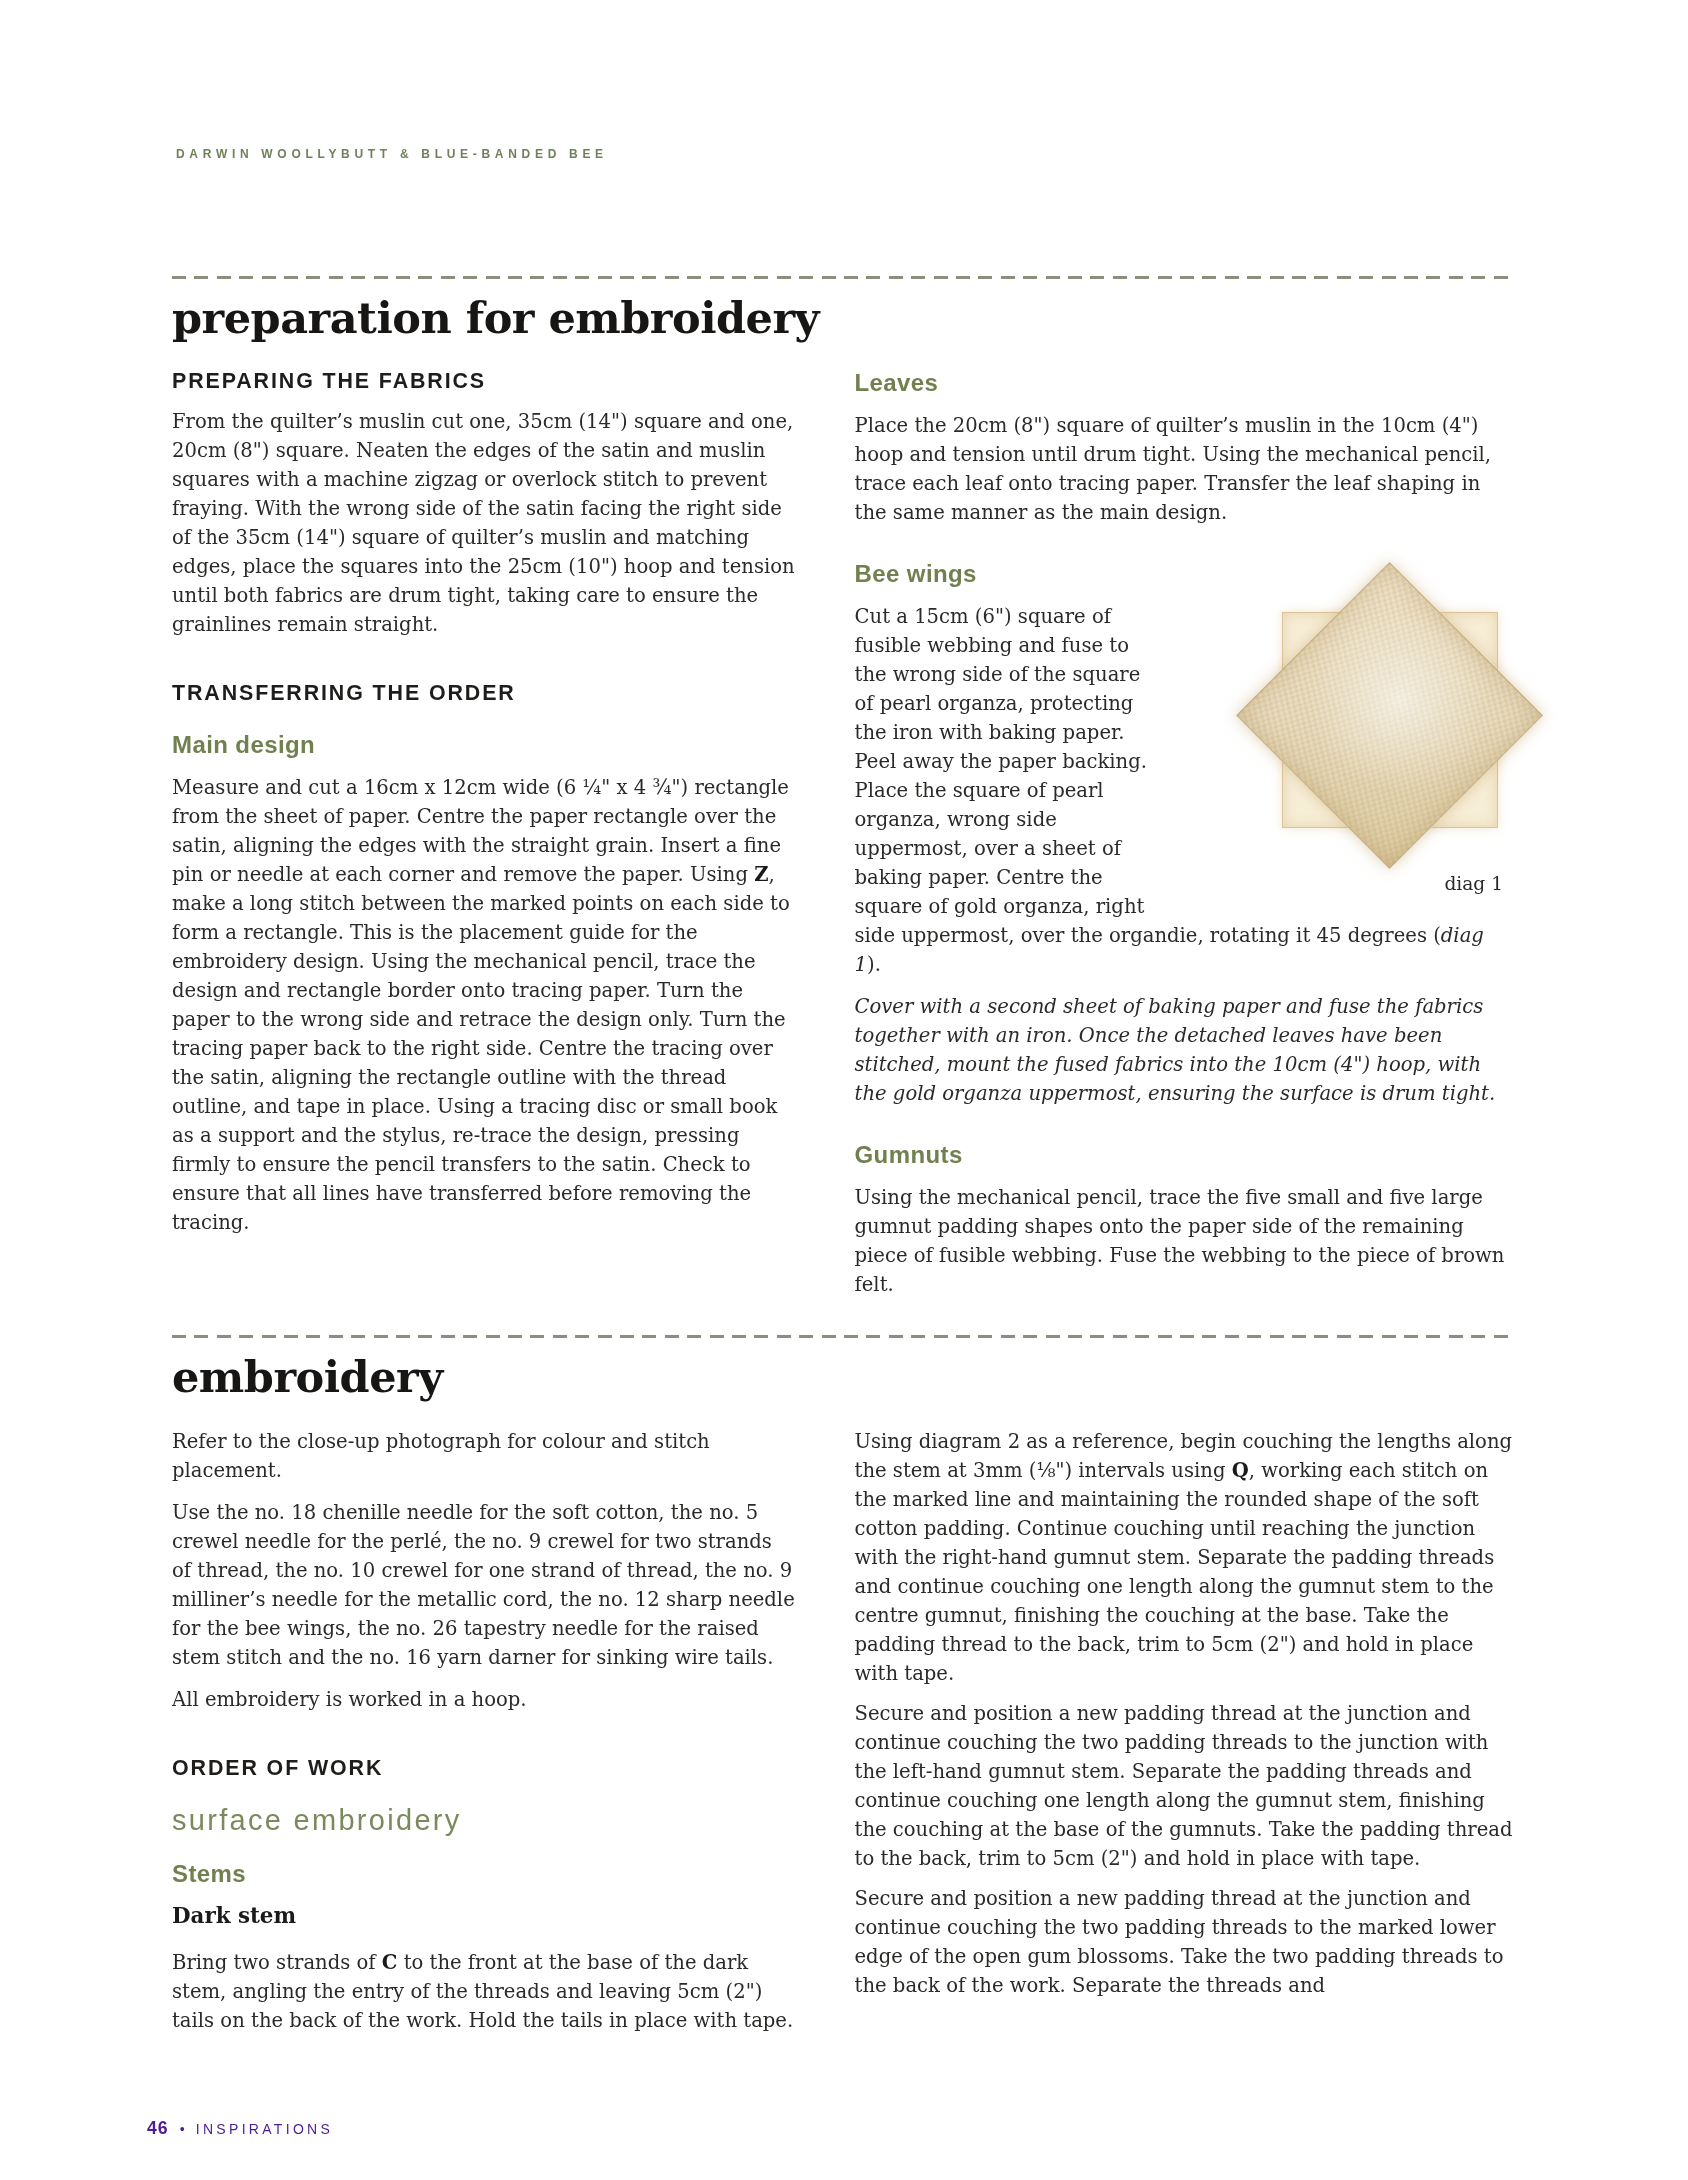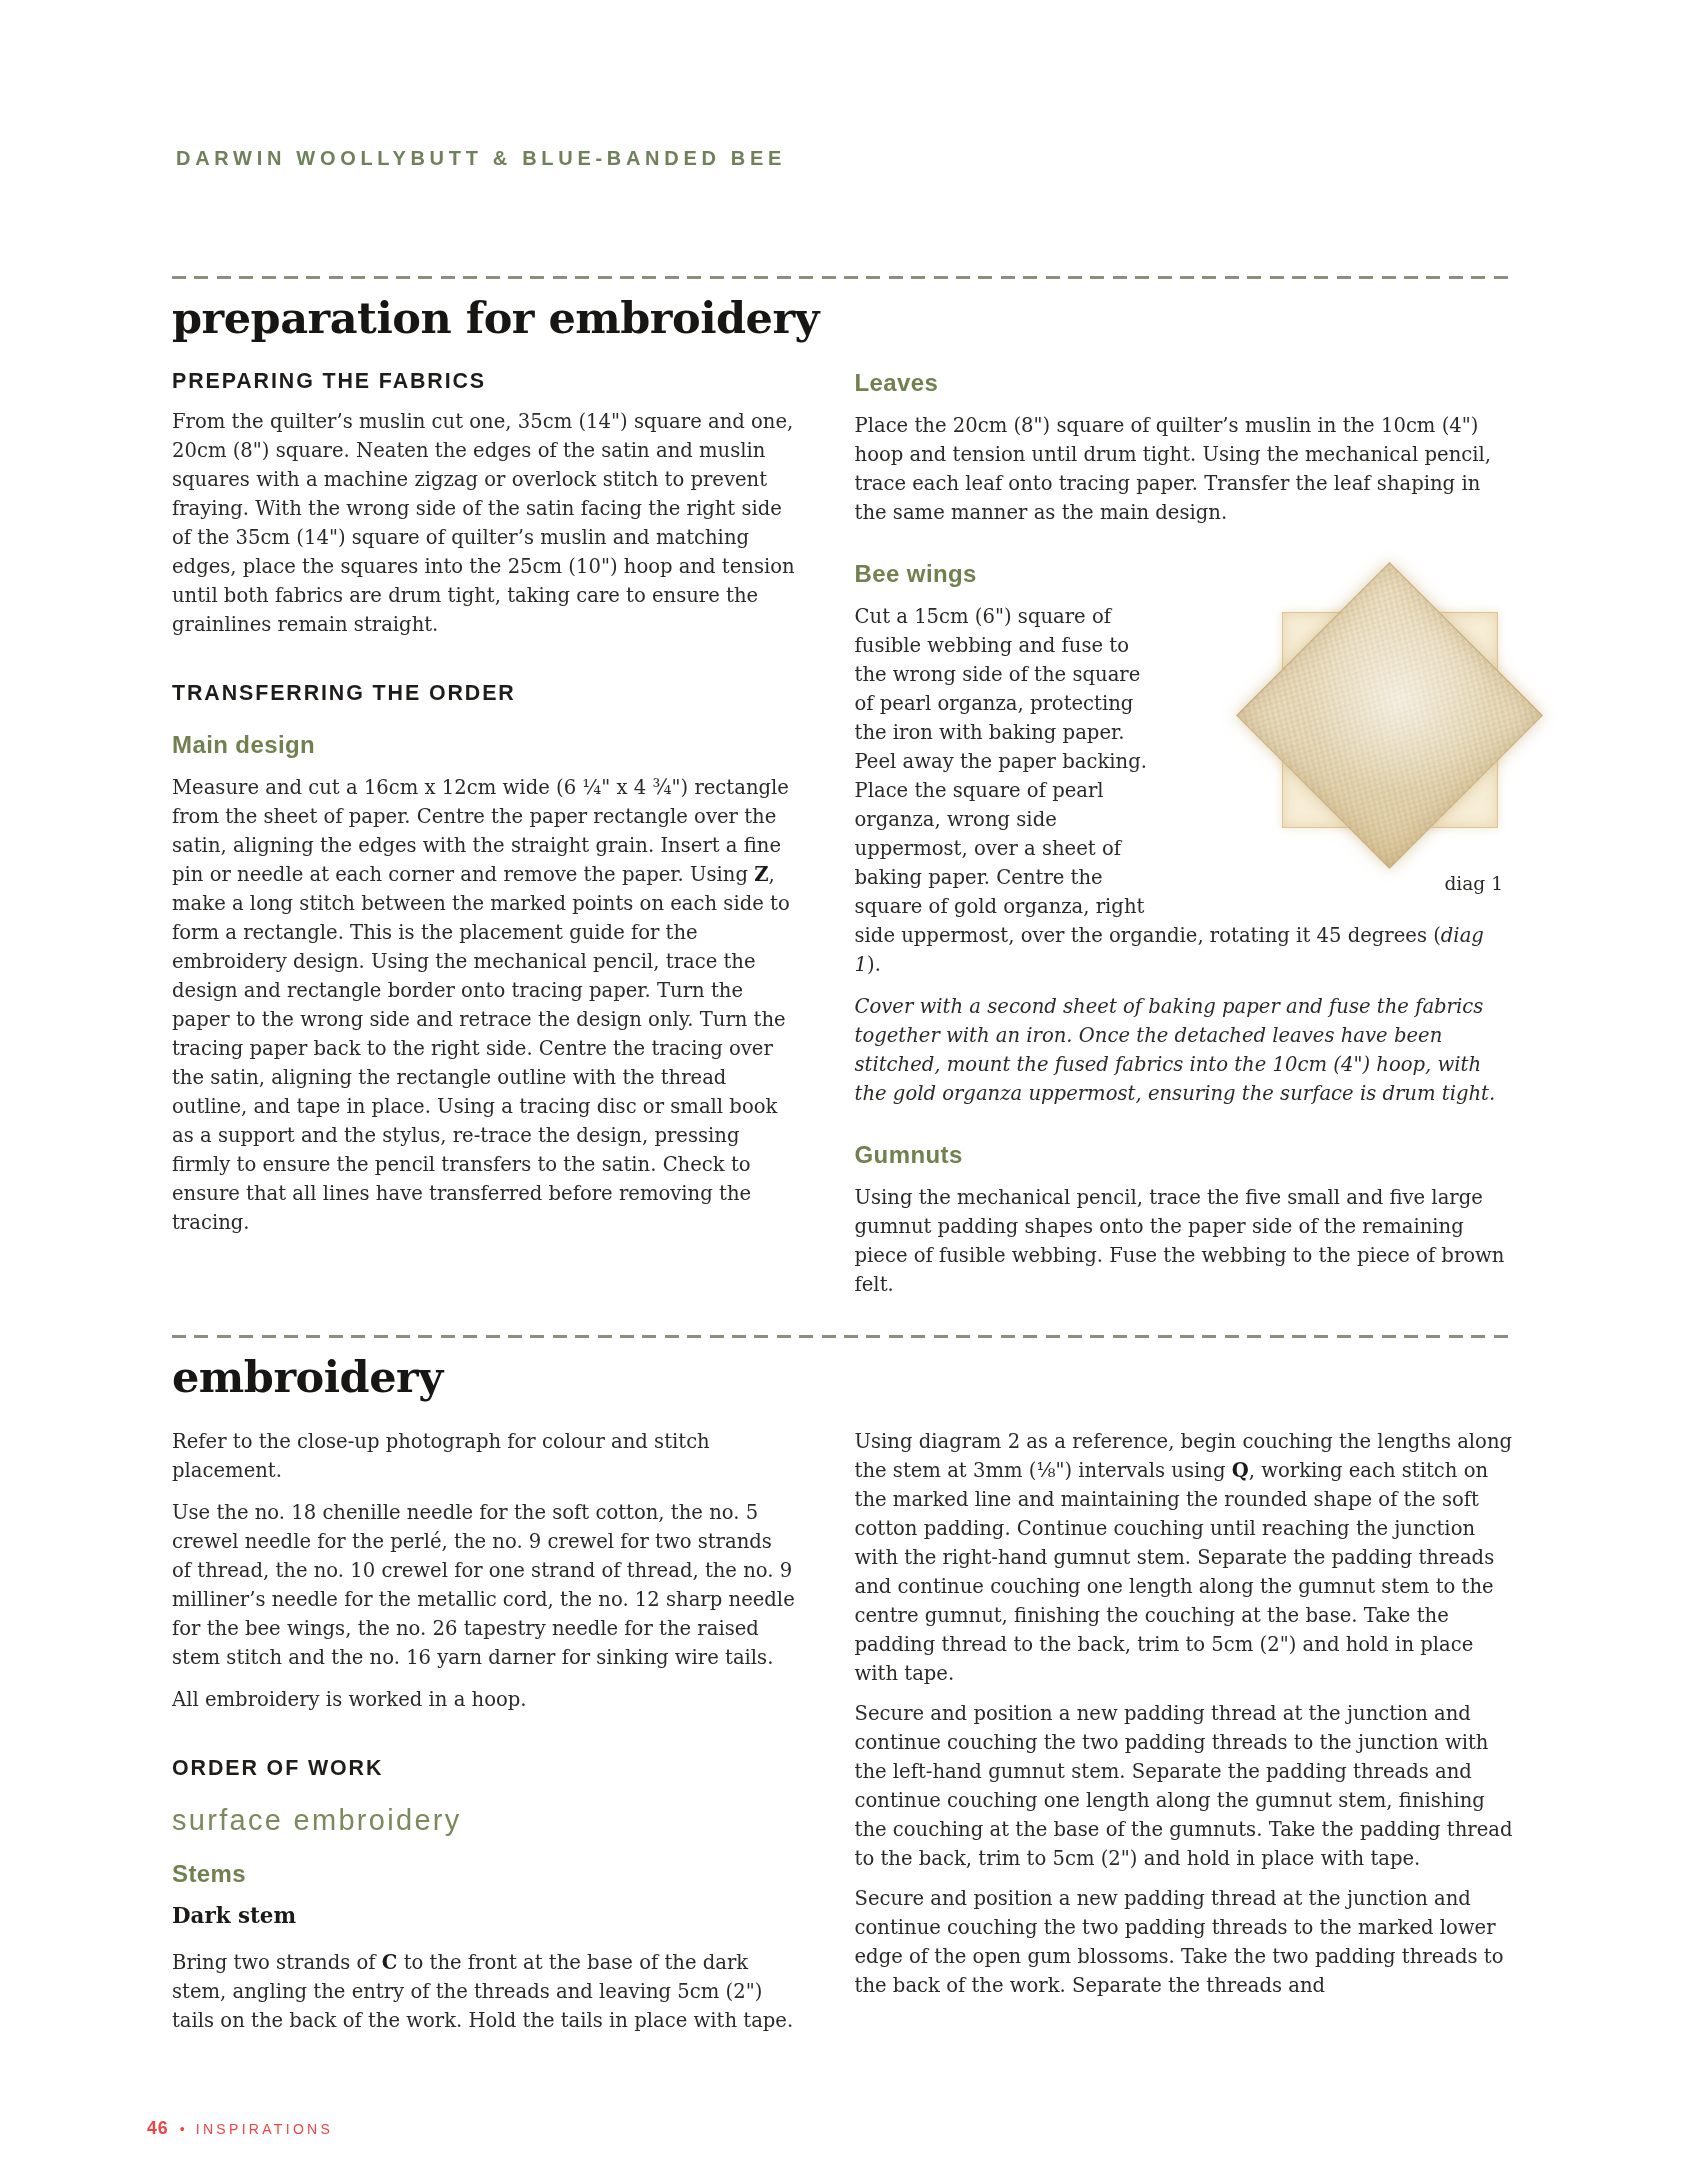--- a/index.html
+++ b/index.html
@@ -1,21 +1,21 @@
 <!DOCTYPE html>
 <html style="font-size:15px"><head>
 <meta charset="utf-8">
 <style>
   html,body{margin:0;padding:0;background:#e8e8e8;}
   .page{position:relative;width:1688px;height:2180px;background:#ffffff;overflow:hidden;
         font-family:"DejaVu Serif", serif;color:#2b2a28;}
   
   .kicker{position:absolute;left:176px;top:147px;
           font-family:"Liberation Sans", sans-serif;font-weight:bold;
-          font-size:20px;letter-spacing:4.7px;color:#70805a;}
+          font-size:12px;letter-spacing:4.7px;color:#70805a;}
   
   .section{position:absolute;left:172px;width:1344px;}
   #sec-prep{top:276px;}
   #sec-emb{top:1335px;}
   .rule{height:2.8px;background:repeating-linear-gradient(90deg,#8d8d80 0 14px,rgba(0,0,0,0) 14px 22.4px);}
   h1.sec-title{margin:16px 0 0 0;font-family:"DejaVu Serif", serif;font-weight:600;
                font-size:43px;line-height:47px;letter-spacing:-0.5px;color:#171614;}
   .cols{display:flex;gap:58px;margin-top:26px;align-items:flex-start;}
   .col-left{width:625px;}
   .col-right{width:662px;}
@@ -48,21 +48,21 @@
                   radial-gradient(circle at 48% 42%, rgba(255,255,255,.55), rgba(255,255,255,0) 55%),
                   repeating-linear-gradient(32deg, rgba(196,170,118,.14) 0 2.8px, rgba(255,255,255,.07) 2.8px 5.6px),
                   repeating-linear-gradient(118deg, rgba(180,150,100,.12) 0 1.9px, rgba(0,0,0,0) 1.9px 4.7px),
                   linear-gradient(135deg,#eee3c8,#e6d9ba 55%,#dcc99e);
                 border:1.9px solid rgba(178,146,88,.5);
                 box-shadow:inset 0 0 24px rgba(167,135,80,.38), 0 0 15px rgba(201,173,116,.55);}
   .diag-caption{position:absolute;right:39px;top:308px;font-size:18.6px;color:#2b2a28;
                 font-family:"DejaVu Serif", serif;}
   
   .footer{position:absolute;left:147px;top:2118px;font-family:"Liberation Sans", sans-serif;
-          font-size:16px;color:#ef4444;display:flex;align-items:center;gap:11.2px;}
+          font-size:16px;color:#4c1d95;display:flex;align-items:center;gap:11.2px;}
   .footer .num{font-weight:bold;font-size:17.7px;letter-spacing:0.9px;}
   .footer .dot{font-size:14px;}
   .footer .mag{letter-spacing:3.3px;font-size:14px;}
 </style>
 </head>
 <body>
 
 <div class="page">
 
   <div class="kicker">DARWIN WOOLLYBUTT &amp; BLUE-BANDED BEE</div>

